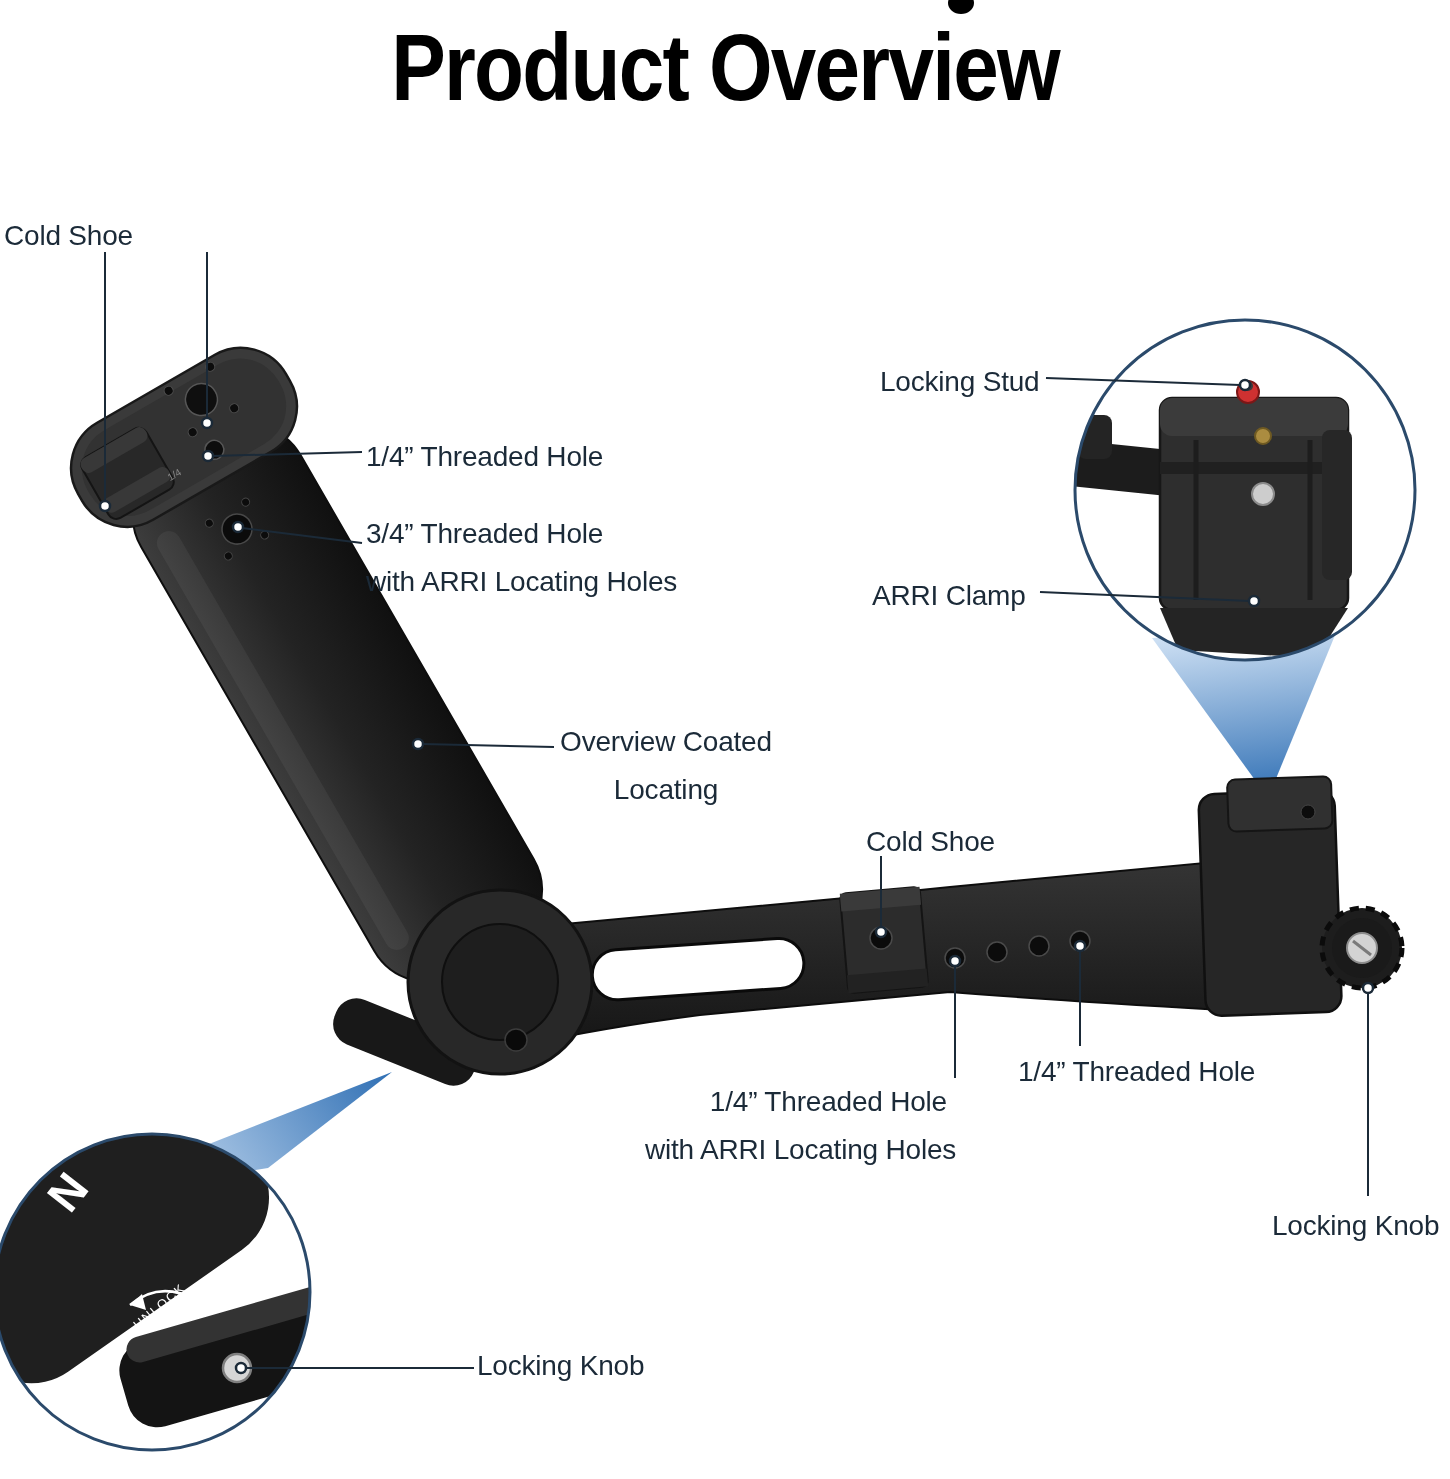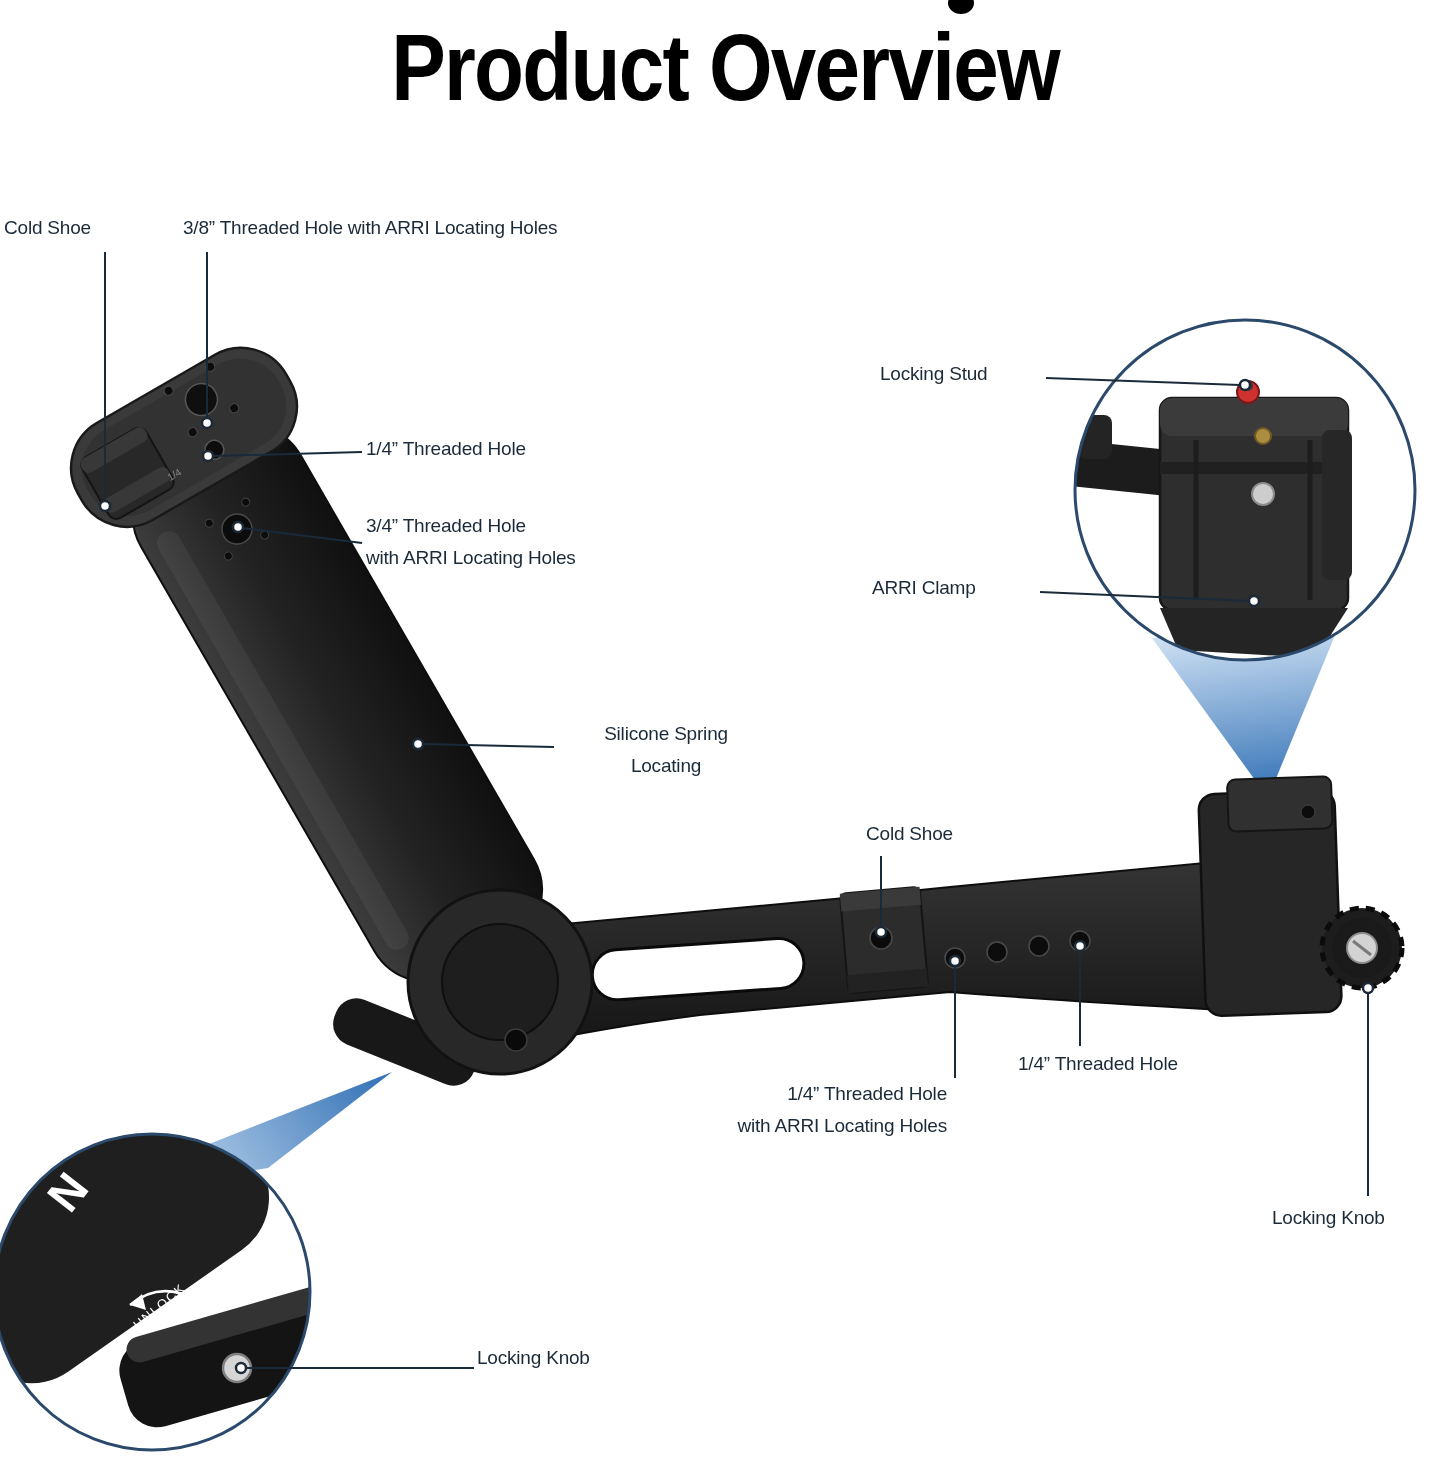--- a/index.html
+++ b/index.html
@@ -9,21 +9,21 @@
   }
   .stage{position:absolute;inset:0;width:1450px;height:1479px;}
   svg.art{position:absolute;left:0;top:0;}
   svg text{font-family:"Liberation Sans",sans-serif;}
   .title{
     position:absolute;top:14px;left:0;width:100%;text-align:center;
     font-size:94px;font-weight:bold;color:#000;letter-spacing:-2px;
     transform:scaleX(0.87);white-space:nowrap;
   }
   .label{
-    position:absolute;color:#1b2a38;font-size:19px;letter-spacing:-0.2px;
+    position:absolute;color:#1b2a38;font-size:28px;letter-spacing:-0.2px;
     white-space:nowrap;line-height:1.7;
   }
   .label span{display:block;}
   .label.center{text-align:center;}
   .label.right{text-align:right;}
 </style>
 </head>
 <body>
 
 <div class="stage">
@@ -196,35 +196,34 @@
     <circle cx="955" cy="961" r="5"></circle>
     <circle cx="1368" cy="988" r="5"></circle>
     <circle cx="241" cy="1368" r="5"></circle>
   </g>
 </svg>
 
 <div class="title">Product Overview</div>
 
 <div class="label" style="left:4px;top:212px">Cold Shoe</div>
 
-<div class="label" style="left:183px;top:212px">3/8” Threaded Hole with ARRI Locating Holes</div>
 
 <div class="label" style="left:366px;top:433px">1/4” Threaded Hole</div>
 
 <div class="label" style="left:366px;top:510px">
   <span>3/4” Threaded Hole</span>
   <span>with ARRI Locating Holes</span>
 </div>
 
 <div class="label" style="left:880px;top:358px">Locking Stud</div>
 
 <div class="label" style="left:872px;top:572px">ARRI Clamp</div>
 
 <div class="label center" style="left:556px;top:718px;width:220px">
-  <span>Silicone Spring</span>
+  <span>Overview Coated</span>
   <span>Locating</span>
 </div>
 
 <div class="label" style="left:866px;top:818px">Cold Shoe</div>
 
 <div class="label" style="left:1018px;top:1048px">1/4” Threaded Hole</div>
 
 <div class="label right" style="left:645px;top:1078px;width:302px">
   <span>1/4” Threaded Hole</span>
   <span>with ARRI Locating Holes</span>

